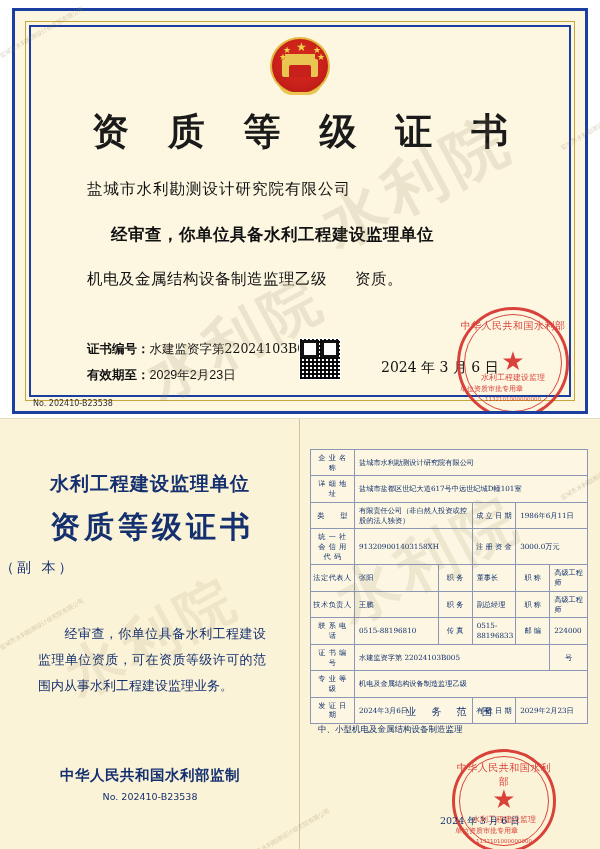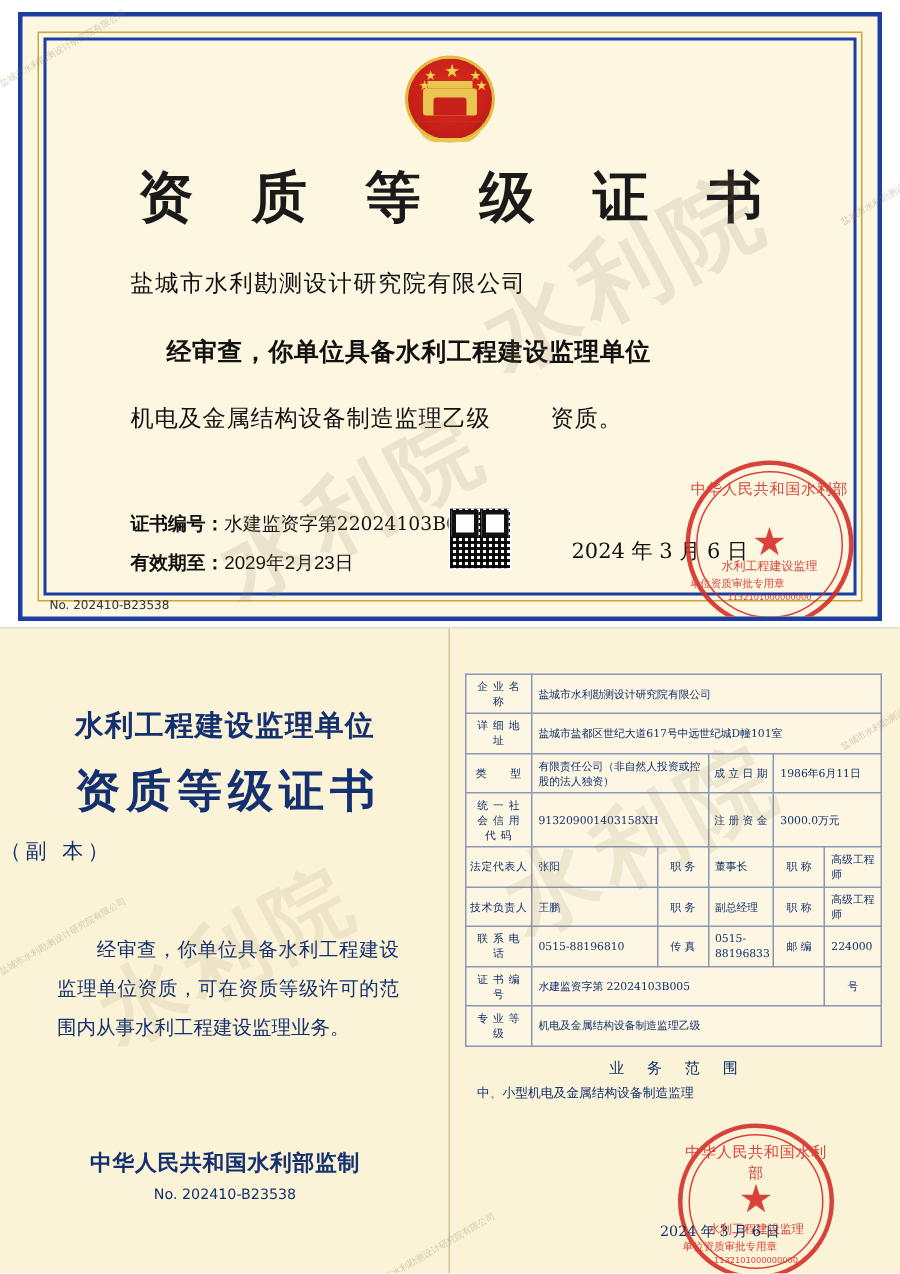--- a/index.html
+++ b/index.html
@@ -76,21 +76,21 @@
   .cert-line-2 {
     position: absolute; left: 96px; top: 213px;
     font-family: "DejaVu Serif", serif;
     font-size: 16.5px; font-weight: bold; color: #111; letter-spacing: 0.5px;
   }
   .cert-line-3 {
     position: absolute; left: 72px; top: 258px;
     font-family: "DejaVu Serif", serif;
     font-size: 15.5px; color: #111; letter-spacing: 0.5px;
   }
-  .cert-line-3 .suffix { margin-left: 40px; }
+  .cert-line-3 .suffix { margin-left: 28px; }
 
   .cert-no {
     position: absolute; left: 72px; top: 330px;
     font-family: "DejaVu Serif", serif; font-size: 12.5px; color: #111;
   }
   .cert-no b { font-weight: bold; }
   .cert-valid {
     position: absolute; left: 72px; top: 356px;
     font-family: Liberation Sans, sans-serif; font-size: 12.5px; color: #111;
   }
@@ -348,20 +348,26 @@
       </tr>
       <tr>
         <td class="lbl h">证 书 编 号</td>
         <td class="val h" colspan="4">水建监资字第 22024103B005</td>
         <td class="h center">号</td>
       </tr>
       <tr>
         <td class="lbl h2">专 业 等 级</td>
         <td class="val h2" colspan="5">机电及金属结构设备制造监理乙级</td>
       </tr>
+      <tr>
+        <td class="lbl h2">发 证 日 期</td>
+        <td class="val h2" colspan="2">2024年3月6日</td>
+        <td class="lbl-sm h2 center">有 效 日 期</td>
+        <td class="val h2" colspan="2">2029年2月23日</td>
+      </tr>
     </tbody>
       </table>
 
     <div class="scope-title">业 务 范 围</div>
     <div class="scope-body">中、小型机电及金属结构设备制造监理</div>
 
     <div class="seal bottom">
       <div class="ring"></div>
       <div class="arc-top">中华人民共和国水利部</div>
       <div class="star-c">★</div>

